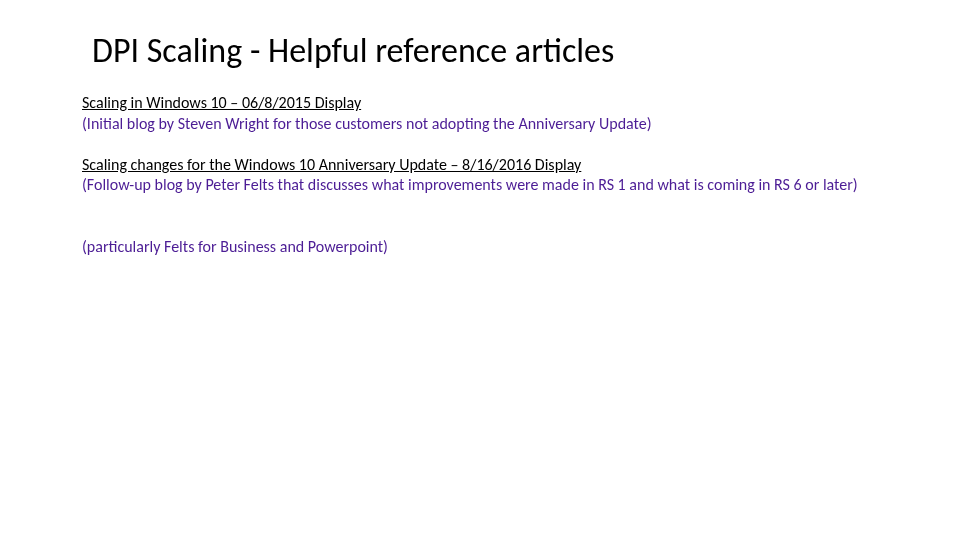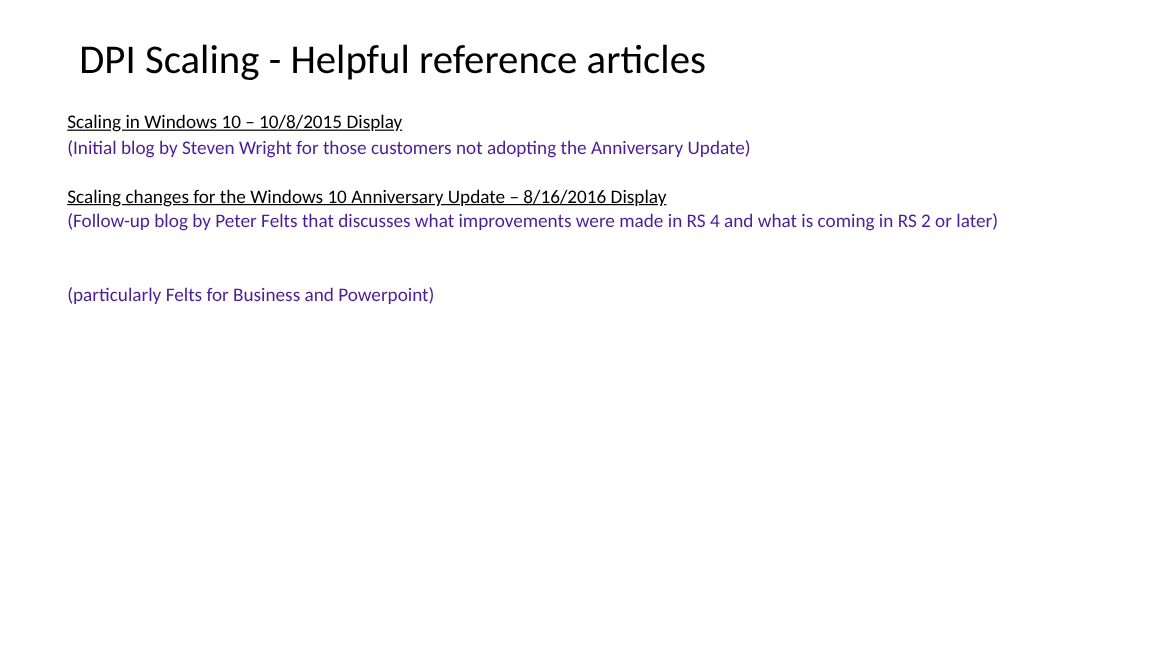--- a/index.html
+++ b/index.html
@@ -8,21 +8,21 @@
     width: 979px;
     height: 551px;
     background: #ffffff;
     font-family: "Segoe UI", "Calibri", "Helvetica Neue", Arial, sans-serif;
     color: #000000;
   }
   .slide {
     box-sizing: border-box;
     width: 979px;
     height: 551px;
-    padding: 30px 82px 0 56px;
+    padding: 30px 82px 0 82px;
     position: relative;
   }
   .title {
     font-size: 34px;
     font-weight: 400;
     margin: 0 0 22px 0;
     letter-spacing: 0px;
     padding-left: 10px;
   }
   .content {
@@ -42,27 +42,27 @@
 </style>
 </head>
 <body>
 
 <div class="slide">
   <h1 class="title">DPI Scaling - Helpful reference articles</h1>
 
   <div class="content">
 
     <div class="item">
-      <span class="link">Scaling in Windows 10 – 10/8/2015 Display</span><br>
+      <span class="link">Scaling in Windows 10 – 06/8/2015 Display</span><br>
       <span class="desc">(Initial blog by Steven Wright for those customers not adopting the Anniversary Update)</span>
     </div>
 
     <div class="item">
       <span class="link">Scaling changes for the Windows 10 Anniversary Update – 8/16/2016 Display</span><br>
-      <span class="desc">(Follow-up blog by Peter Felts that discusses what improvements were made in RS 4 and what is coming in RS 2 or later)</span>
+      <span class="desc">(Follow-up blog by Peter Felts that discusses what improvements were made in RS 1 and what is coming in RS 6 or later)</span>
     </div>
 
     <div class="item">
       <br>
       <span class="desc">(particularly Felts for Business and Powerpoint)</span>
     </div>
 
   </div>
 </div>
 

